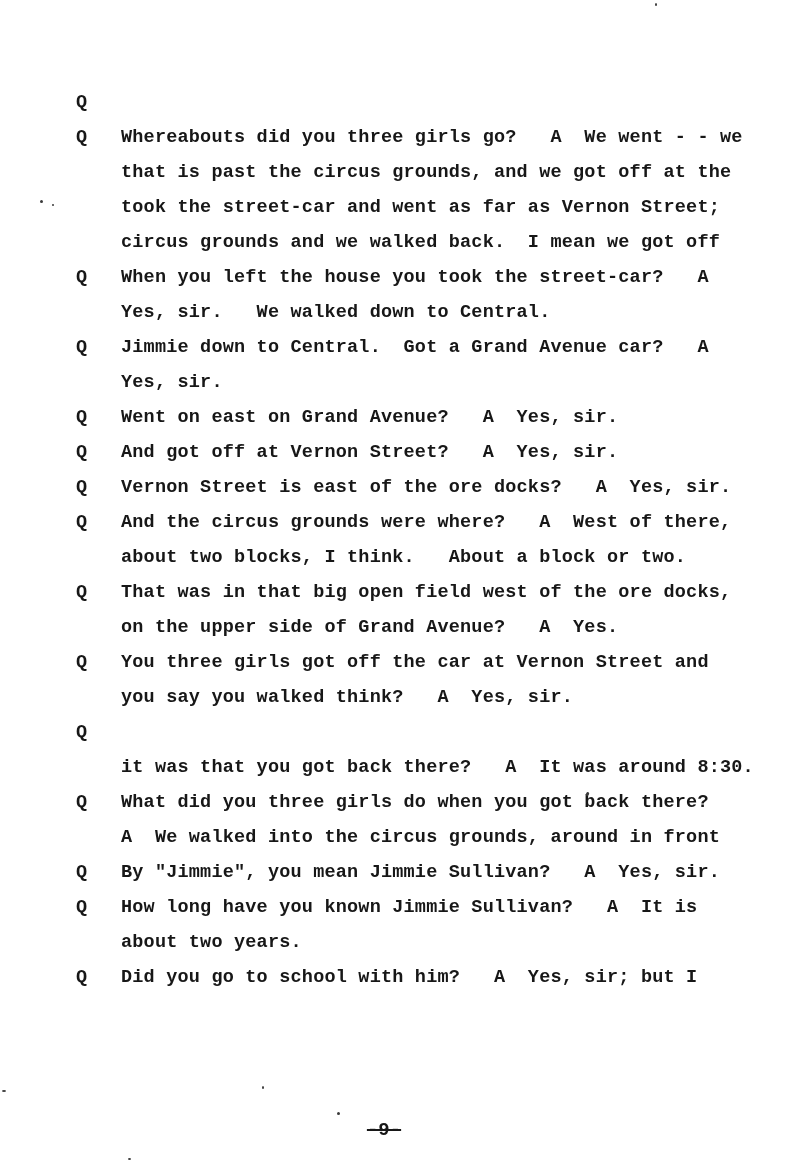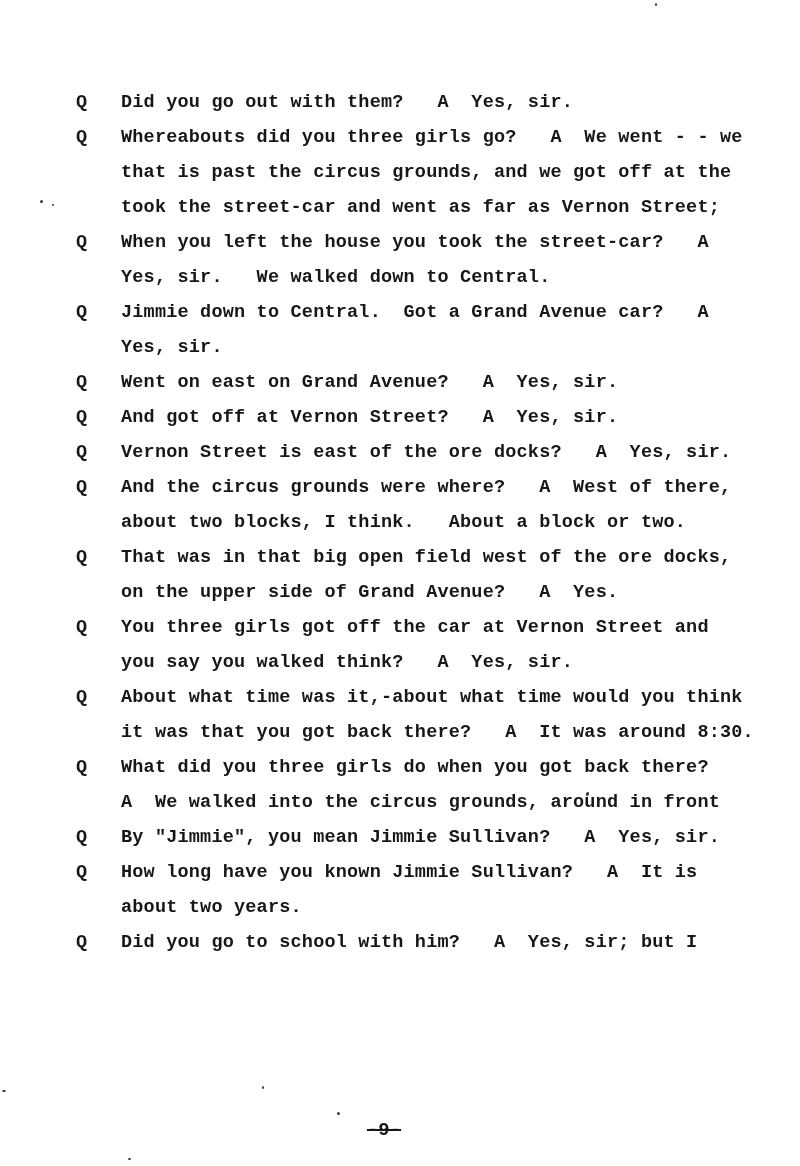--- a/index.html
+++ b/index.html
@@ -59,40 +59,40 @@
   .speck.s5 { left: 128px; top: 1158px; width: 3px; height: 2px; }
   .speck.s6 { left: 2px;   top: 1090px; width: 4px; height: 2px; }
   .speck.s7 { left: 655px; top: 3px;    width: 2px; height: 3px; }
   .speck.s8 { left: 262px; top: 1086px; width: 2px; height: 3px; }
 </style>
 </head>
 <body>
 
 <div class="page">
   <div class="lines" id="lines">
-      <div class="line"><span class="marker">Q</span><span class="text">Did you go out with them?   A  Yes, sir.</span></div>
+      <div class="line"><span class="marker">Q</span></div>
       <div class="line"><span class="marker">Q</span><span class="text">Whereabouts did you three girls go?   A  We went - - we</span></div>
       <div class="line"><span class="marker"></span><span class="text">that is past the circus grounds, and we got off at the</span></div>
       <div class="line"><span class="marker"></span><span class="text">took the street-car and went as far as Vernon Street;</span></div>
-      <div class="line"><span class="marker"></span></div>
+      <div class="line"><span class="marker"></span><span class="text">circus grounds and we walked back.  I mean we got off</span></div>
       <div class="line"><span class="marker"></span></div>
       <div class="line"><span class="marker">Q</span><span class="text">When you left the house you took the street-car?   A</span></div>
       <div class="line"><span class="marker"></span><span class="text">Yes, sir.   We walked down to Central.</span></div>
       <div class="line"><span class="marker">Q</span><span class="text">Jimmie down to Central.  Got a Grand Avenue car?   A</span></div>
       <div class="line"><span class="marker"></span><span class="text">Yes, sir.</span></div>
       <div class="line"><span class="marker">Q</span><span class="text">Went on east on Grand Avenue?   A  Yes, sir.</span></div>
       <div class="line"><span class="marker">Q</span><span class="text">And got off at Vernon Street?   A  Yes, sir.</span></div>
       <div class="line"><span class="marker">Q</span><span class="text">Vernon Street is east of the ore docks?   A  Yes, sir.</span></div>
       <div class="line"><span class="marker">Q</span><span class="text">And the circus grounds were where?   A  West of there,</span></div>
       <div class="line"><span class="marker"></span><span class="text">about two blocks, I think.   About a block or two.</span></div>
       <div class="line"><span class="marker">Q</span><span class="text">That was in that big open field west of the ore docks,</span></div>
       <div class="line"><span class="marker"></span><span class="text">on the upper side of Grand Avenue?   A  Yes.</span></div>
       <div class="line"><span class="marker">Q</span><span class="text">You three girls got off the car at Vernon Street and</span></div>
       <div class="line"><span class="marker"></span><span class="text">you say you walked think?   A  Yes, sir.</span></div>
-      <div class="line"><span class="marker">Q</span><span class="text">About what time was it,-about what time would you think</span></div>
+      <div class="line"><span class="marker">Q</span></div>
       <div class="line"><span class="marker"></span><span class="text">it was that you got back there?   A  It was around 8:30.</span></div>
       <div class="line"><span class="marker">Q</span><span class="text">What did you three girls do when you got back there?</span></div>
       <div class="line"><span class="marker"></span><span class="text">A  We walked into the circus grounds, around in front</span></div>
       <div class="line"><span class="marker">Q</span><span class="text">By "Jimmie", you mean Jimmie Sullivan?   A  Yes, sir.</span></div>
       <div class="line"><span class="marker">Q</span><span class="text">How long have you known Jimmie Sullivan?   A  It is</span></div>
       <div class="line"><span class="marker"></span><span class="text">about two years.</span></div>
       <div class="line"><span class="marker">Q</span><span class="text">Did you go to school with him?   A  Yes, sir; but I</span></div>
     </div>
 
   <div class="page-number">-9-</div>

